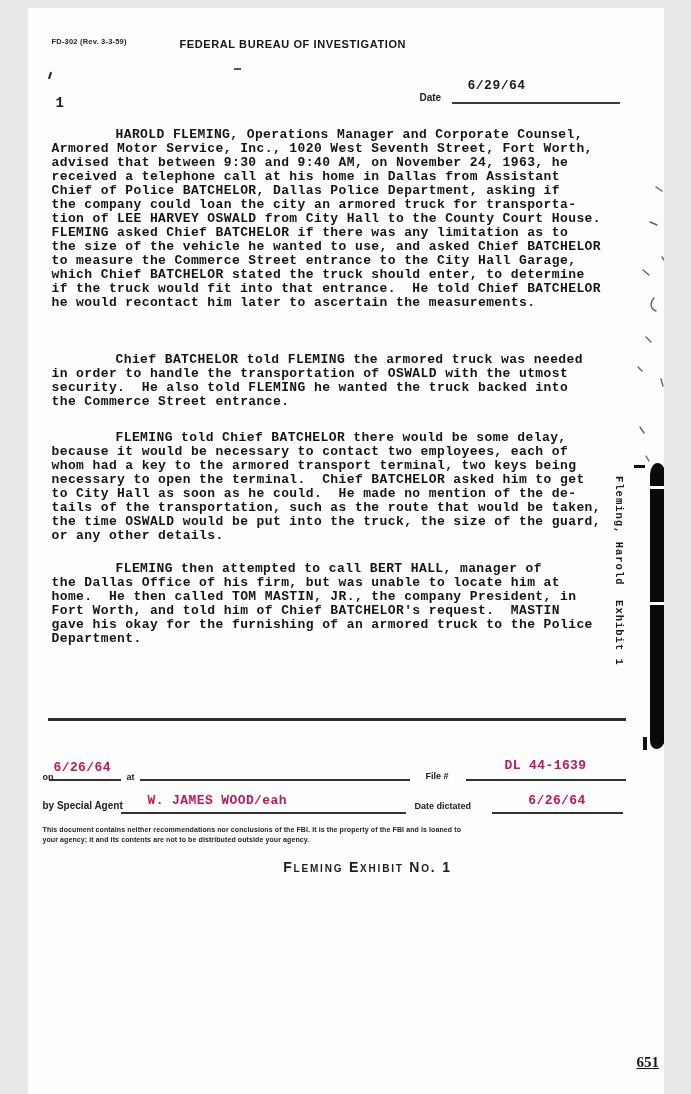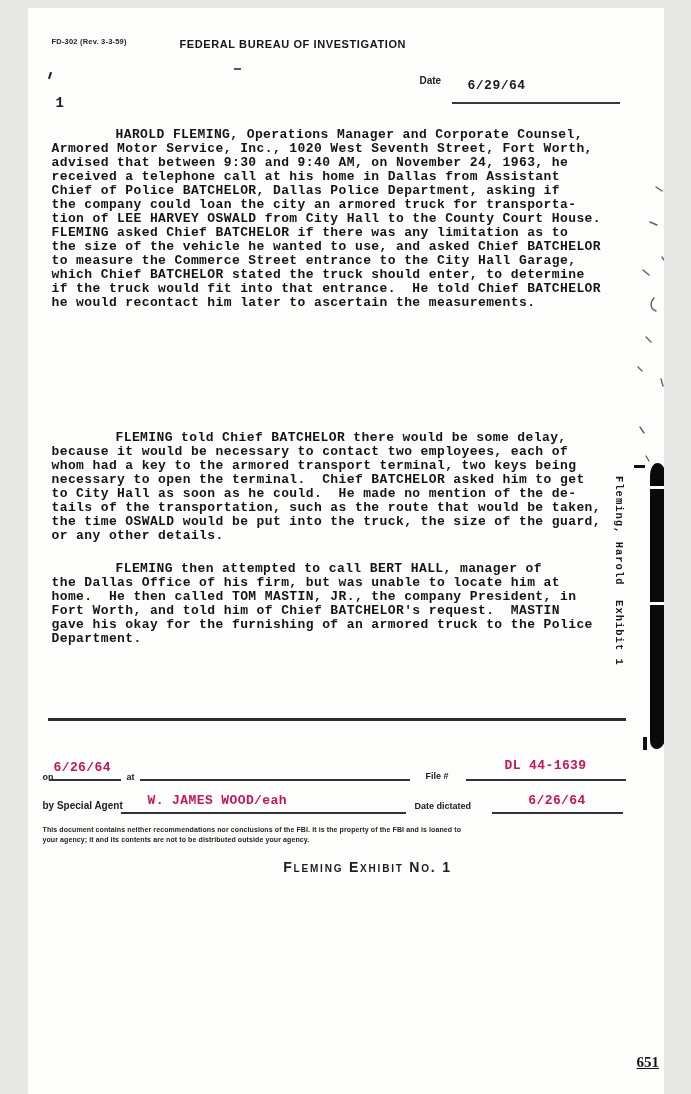--- a/index.html
+++ b/index.html
@@ -13,21 +13,21 @@
     font-family:"Liberation Sans", sans-serif;
     color:#1c1c1c;
   }
   .mono { font-family:"Liberation Mono","DejaVu Sans Mono",monospace; font-weight:bold; }
   .abs { position:absolute; }
 
   .form-number { left:24px; top:29px; font-size:7.5px; font-weight:bold; letter-spacing:.2px; color:#242424; }
   .agency-title { left:152px; top:30px; font-size:11px; font-weight:bold; letter-spacing:.6px; color:#161616; }
   .stray-tick { left:21px; top:64px; width:2px; height:7px; background:#222; transform:rotate(18deg); }
   .dot-artifact { left:206px; top:60px; width:7px; height:2px; background:#555; }
-  .date-label { left:392px; top:67px; font-size:10px; font-weight:bold; color:#202020; }
+  .date-label { left:392px; top:84px; font-size:10px; font-weight:bold; color:#202020; }
   .date-value { left:440px; top:70px; font-size:13px; letter-spacing:.5px; }
   .date-underline { left:424px; top:94px; width:168px; height:2px; background:#3a3a3a; }
   .page-marker { left:28px; top:87px; font-size:14px; }
 
   .para {
     left:24px; width:600px;
     font-family:"Liberation Mono","DejaVu Sans Mono",monospace;
     font-weight:bold;
     font-size:13px; line-height:14px; letter-spacing:.4px;
     color:#141414;
@@ -122,20 +122,24 @@
 received a telephone call at his home in Dallas from Assistant
 Chief of Police BATCHELOR, Dallas Police Department, asking if
 the company could loan the city an armored truck for transporta-
 tion of LEE HARVEY OSWALD from City Hall to the County Court House.
 FLEMING asked Chief BATCHELOR if there was any limitation as to
 the size of the vehicle he wanted to use, and asked Chief BATCHELOR
 to measure the Commerce Street entrance to the City Hall Garage,
 which Chief BATCHELOR stated the truck should enter, to determine
 if the truck would fit into that entrance.  He told Chief BATCHELOR
 he would recontact him later to ascertain the measurements.</div>
+  <div class="abs para p2">Chief BATCHELOR told FLEMING the armored truck was needed
+in order to handle the transportation of OSWALD with the utmost
+security.  He also told FLEMING he wanted the truck backed into
+the Commerce Street entrance.</div>
   <div class="abs para p3">FLEMING told Chief BATCHELOR there would be some delay,
 because it would be necessary to contact two employees, each of
 whom had a key to the armored transport terminal, two keys being
 necessary to open the terminal.  Chief BATCHELOR asked him to get
 to City Hall as soon as he could.  He made no mention of the de-
 tails of the transportation, such as the route that would be taken,
 the time OSWALD would be put into the truck, the size of the guard,
 or any other details.</div>
   <div class="abs para p4">FLEMING then attempted to call BERT HALL, manager of
 the Dallas Office of his firm, but was unable to locate him at

